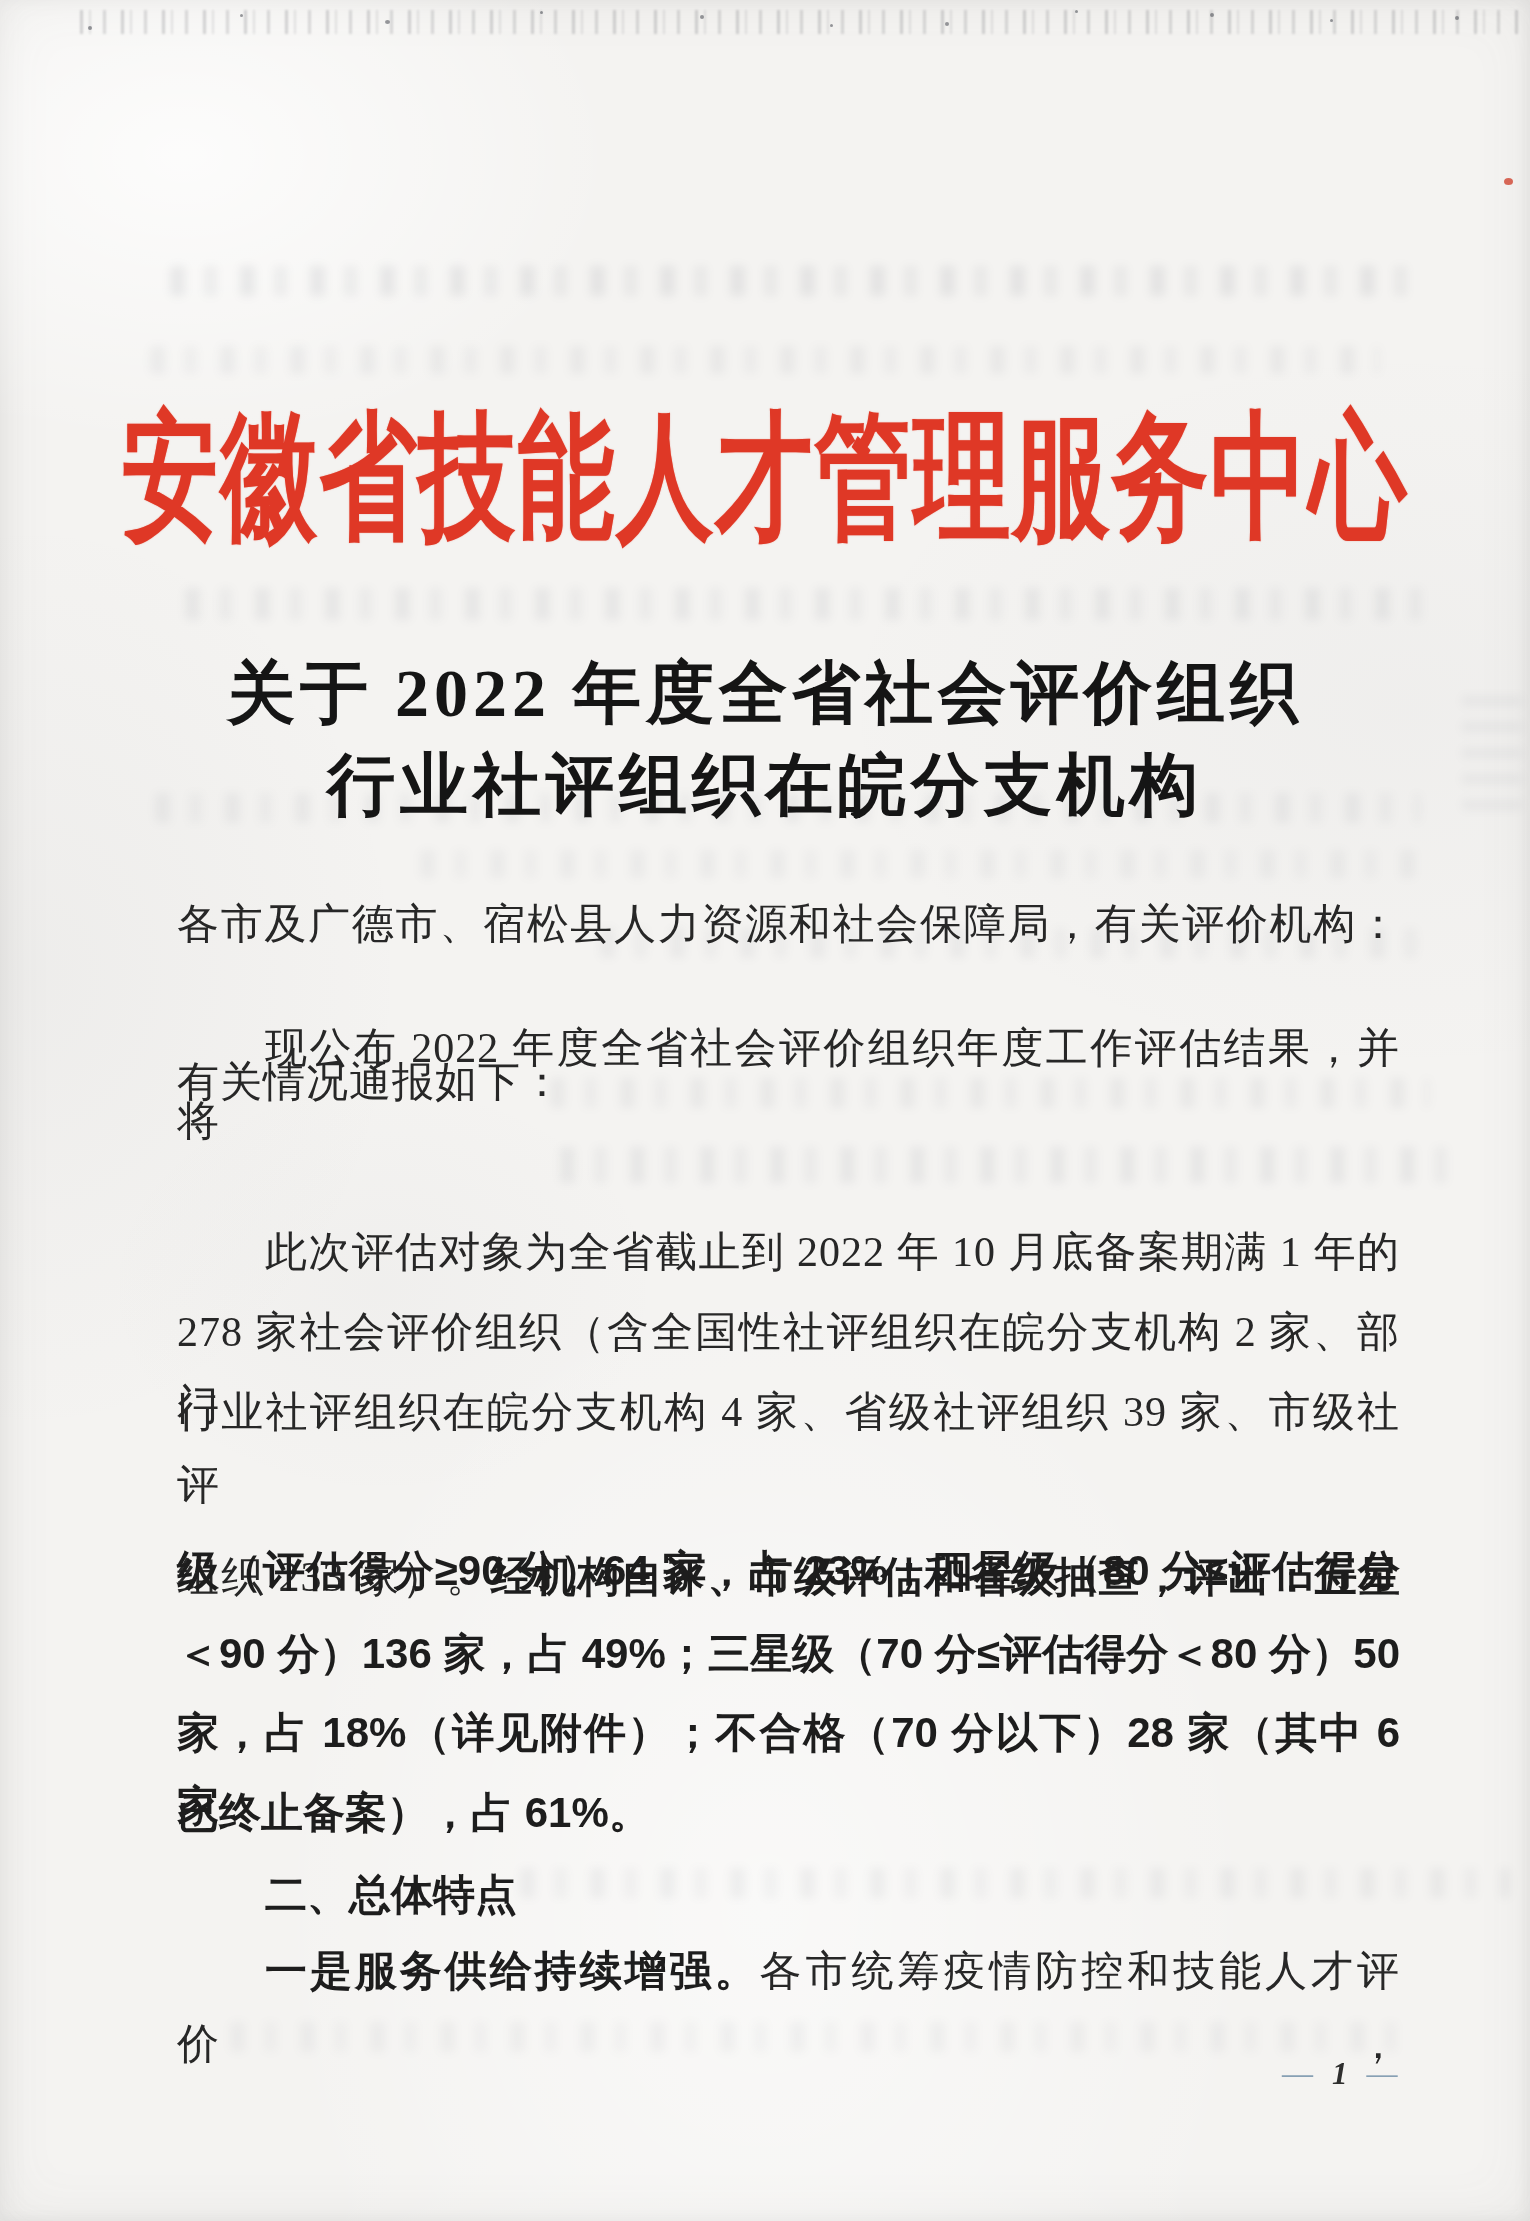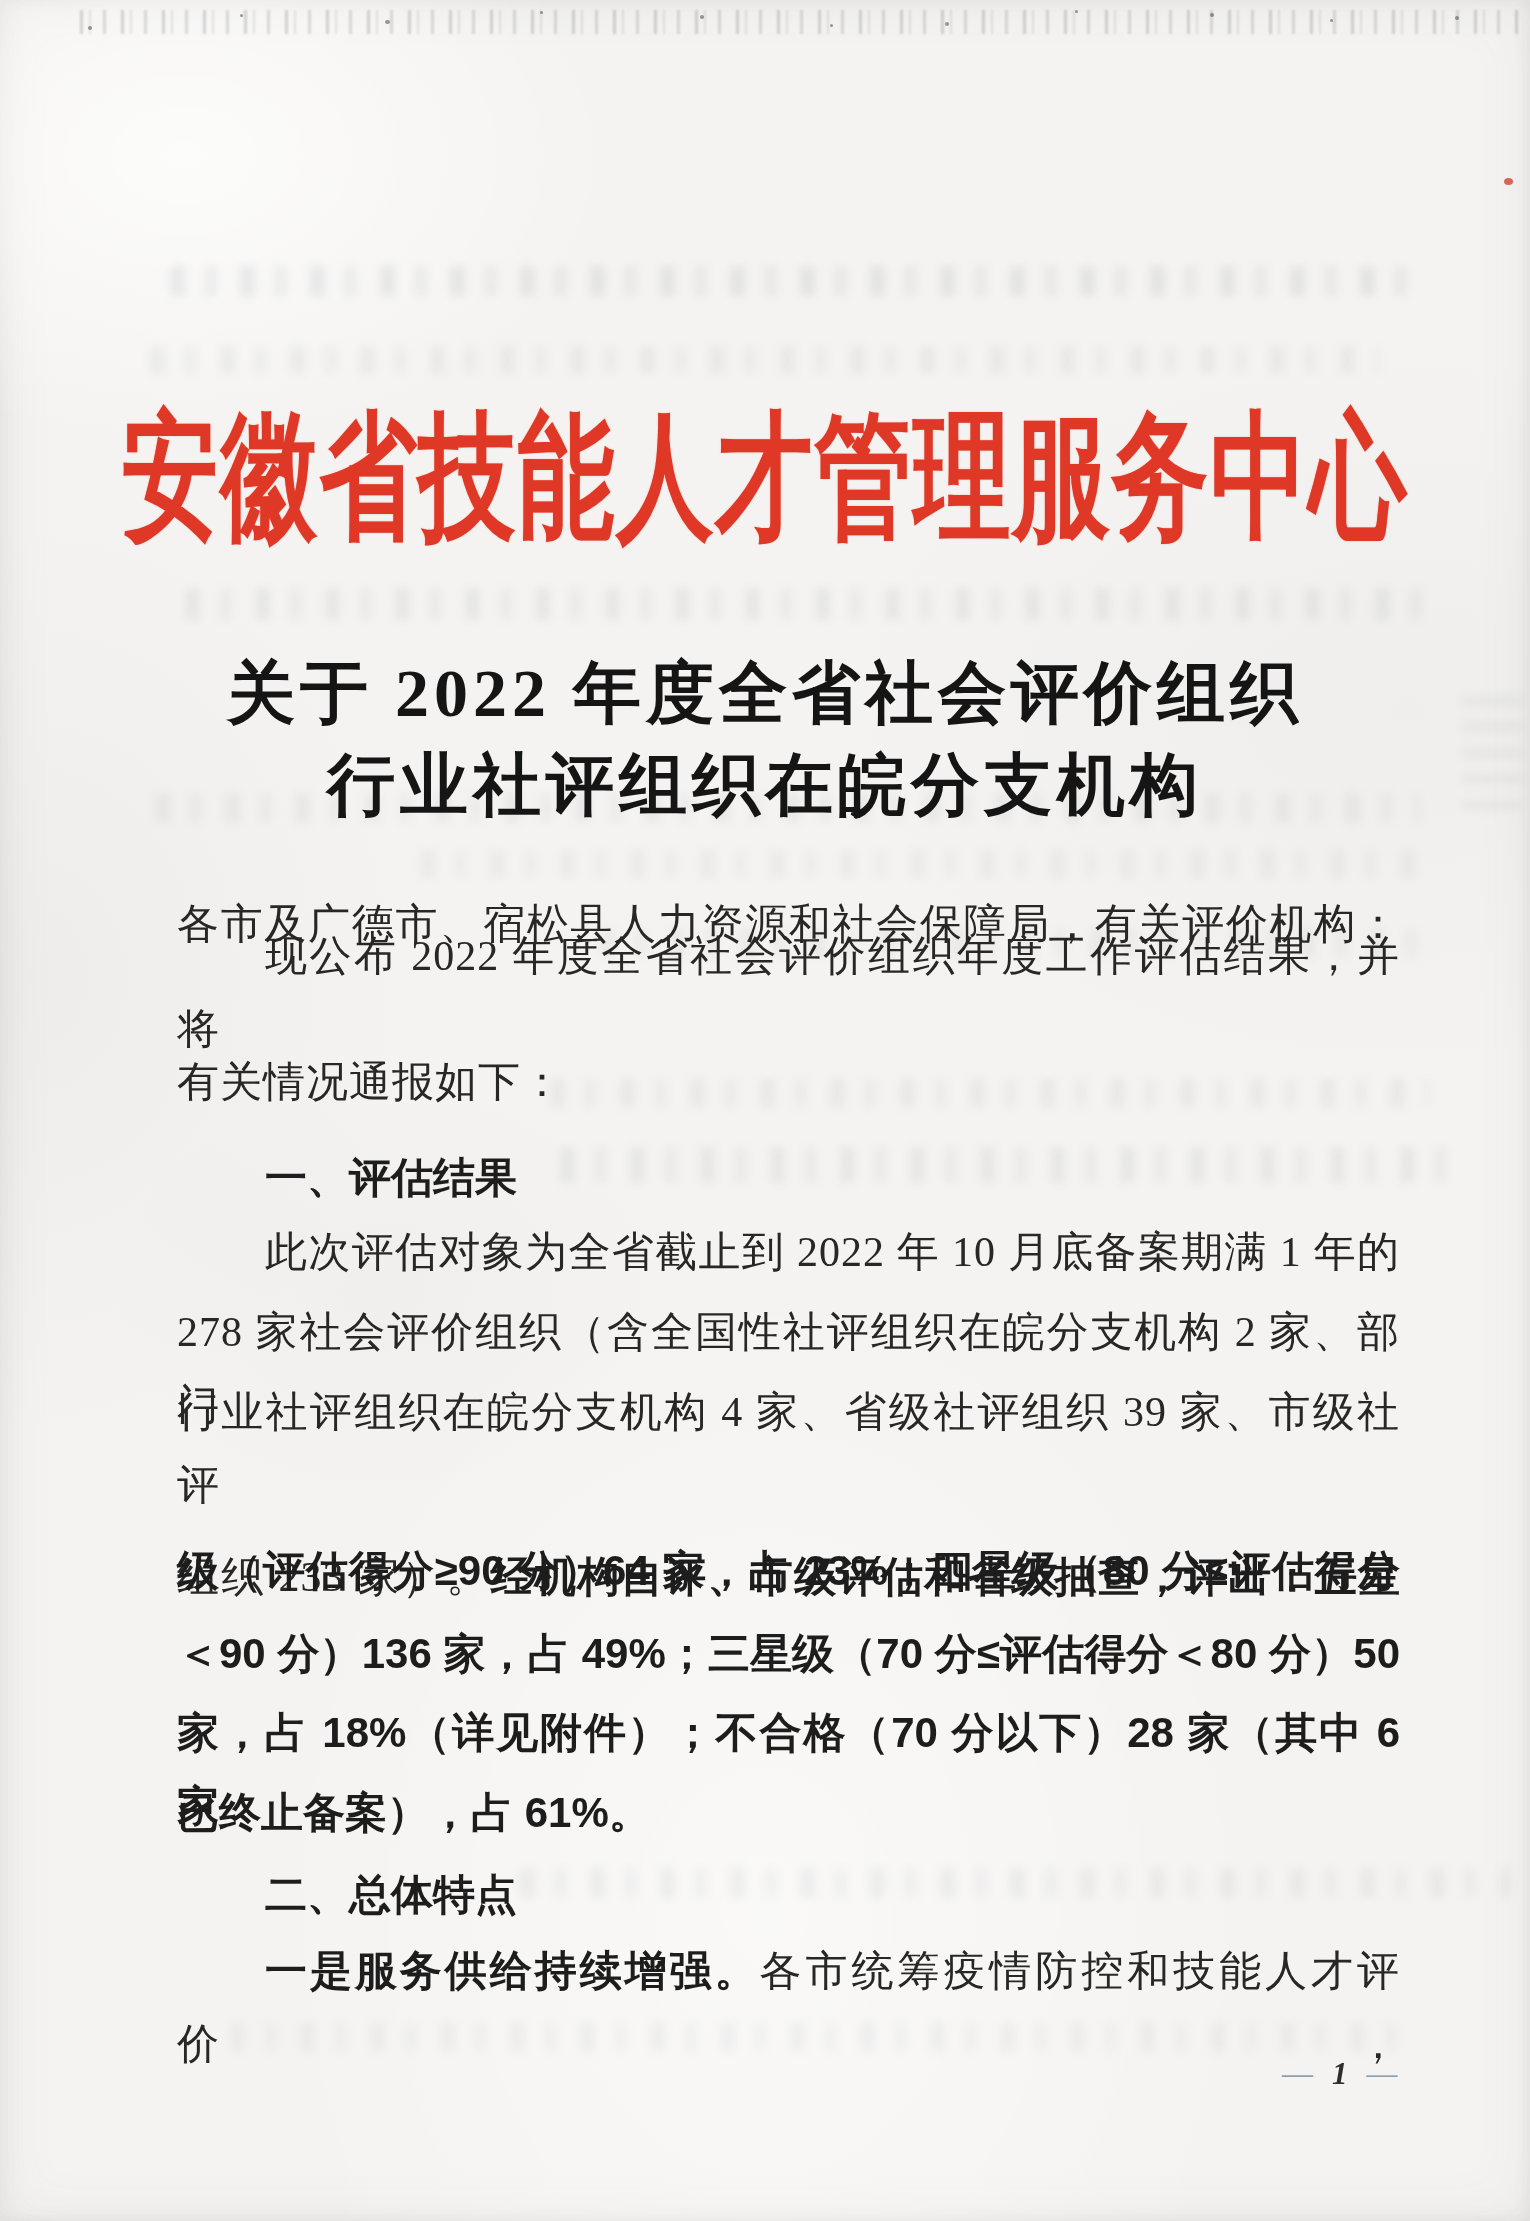--- a/index.html
+++ b/index.html
@@ -119,24 +119,23 @@
   <div class="ghost" style="top:1868px;left:520px;width:990px;opacity:0.11;"></div>
   <div class="ghost" style="top:2022px;left:230px;width:1190px;opacity:0.09;"></div>
 
   <div class="letterhead">安徽省技能人才管理服务中心</div>
 
   <div class="doc-title t1">关于 2022 年度全省社会评价组织</div>
   <div class="doc-title t2">行业社评组织在皖分支机构</div>
 
   <div class="ln jl" style="top:888px;">各市及广德市、宿松县人力资源和社会保障局，有关评价机构：</div>
 
-  <div class="ln jl ind" style="top:920px;">现公布 2022 年度全省社会评价组织年度工作评估结果，并将</div>
+  <div class="ln jl ind" style="top:1012px;">现公布 2022 年度全省社会评价组织年度工作评估结果，并将</div>
   <div class="ln" style="top:1046px;">有关情况通报如下：</div>
 
-  <div class="ln ind hei" style="top:1141px;">一、评估结果</div>
 
   <div class="ln jl ind" style="top:1216px;">此次评估对象为全省截止到 2022 年 10 月底备案期满 1 年的</div>
   <div class="ln jl" style="top:1296px;">278 家社会评价组织（含全国性社评组织在皖分支机构 2 家、部门</div>
   <div class="ln jl" style="top:1376px;">行业社评组织在皖分支机构 4 家、省级社评组织 39 家、市级社评</div>
   <div class="ln jl" style="top:1540px;"><span>组织 233 家）。</span><span class="hei">经机构自评、市级评估和省级抽查，评出：五星</span></div>
   <div class="ln jl hei" style="top:1534px;">级（评估得分≥90 分）64 家，占 23%；四星级（80 分≤评估得分</div>
   <div class="ln jl hei" style="top:1617px;">＜90 分）136 家，占 49%；三星级（70 分≤评估得分＜80 分）50</div>
   <div class="ln jl hei" style="top:1696px;">家，占 18%（详见附件）；不合格（70 分以下）28 家（其中 6 家</div>
   <div class="ln hei" style="top:1776px;">已终止备案），占 61%。</div>
 

